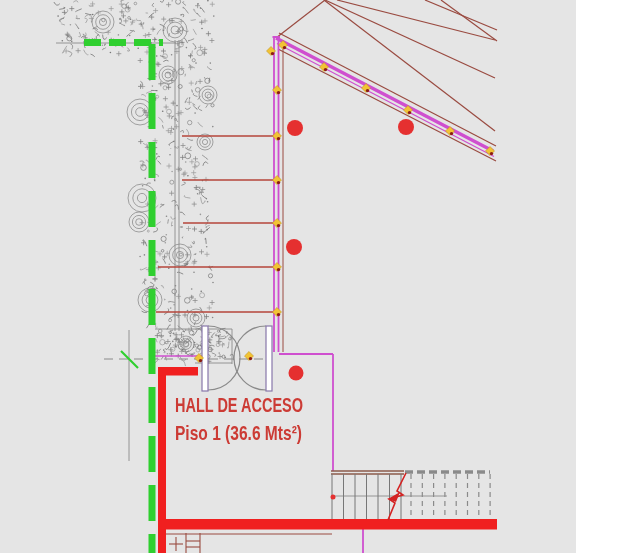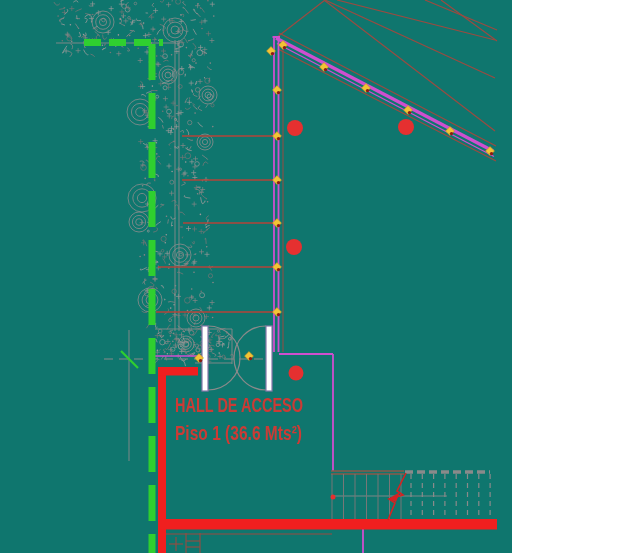--- a/index.html
+++ b/index.html
@@ -1,16 +1,16 @@
 <!DOCTYPE html>
 <html><head>
 <meta charset="utf-8">
 <style>
   html,body{margin:0;padding:0;background:#ffffff;}
-  .plan-wrap{width:512px;height:553px;overflow:hidden;background:#0f766e;position:relative;}
+  .plan-wrap{width:576px;height:553px;overflow:hidden;background:#e5e5e5;position:relative;}
   svg{display:block;}
   text{font-family:"Liberation Sans", sans-serif;}
   .room-label{font-weight:bold;}
 </style>
 </head>
 <body>
 
 <div class="plan-wrap">
   <svg id="plan" width="628" height="553" viewBox="0 0 628 553">
     <g id="layers">

